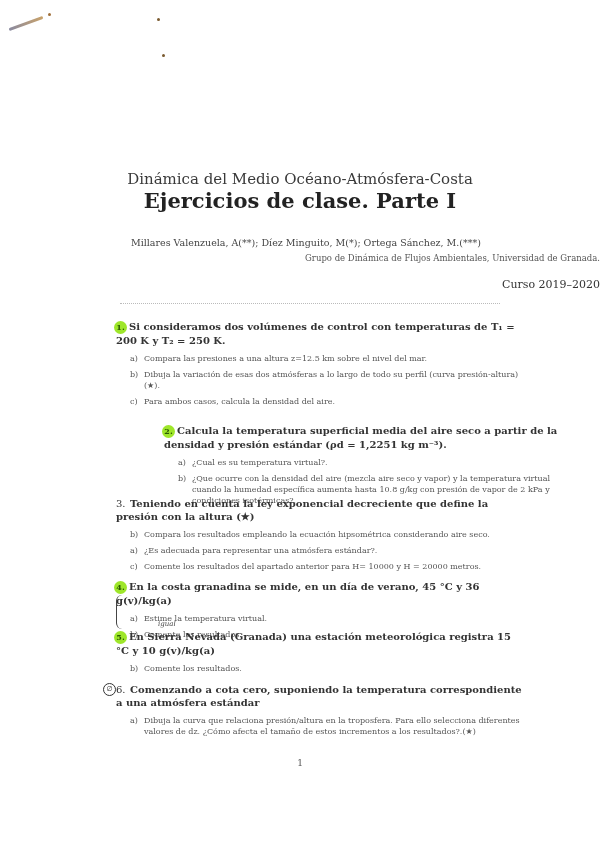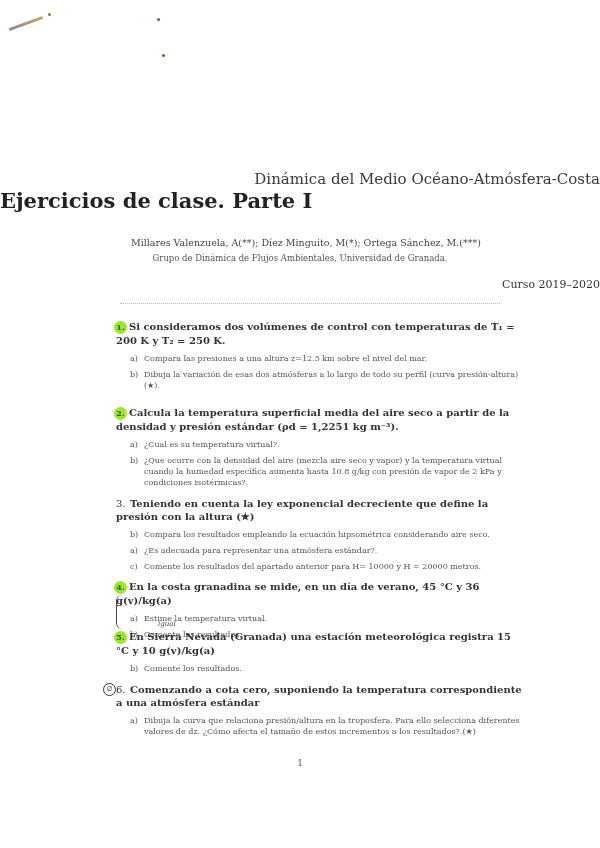--- a/index.html
+++ b/index.html
@@ -6,24 +6,24 @@
   body {
     width:600px; height:848px; background:#ffffff; position:relative; overflow:hidden;
     font-family:"DejaVu Serif","Liberation Serif",serif; color:#2a2a2a;
   }
   .artifact { position:absolute; }
   .scratch { left:8px; top:22px; width:36px; height:3px; background:linear-gradient(90deg,#8a8aa0,#c9a26a); transform:rotate(-20deg); border-radius:2px; }
   .dot1 { left:48px; top:13px; width:3px; height:3px; background:#a0703a; border-radius:50%; }
   .dot2 { left:157px; top:18px; width:3px; height:3px; background:#7a5a30; border-radius:50%; }
   .dot3 { left:162px; top:54px; width:3px; height:3px; background:#7a5a30; border-radius:50%; }
 
-  .subtitle { position:absolute; top:170px; left:0; width:600px; text-align:right; font-size:15px; color:#3a3a3a; }
-  .title { position:absolute; top:188px; left:0; width:600px; font-size:21px; font-weight:bold; color:#222; }
+  .subtitle { position:absolute; top:170px; left:0; width:600px; text-align:center; font-size:15px; color:#3a3a3a; }
+  .title { position:absolute; top:188px; left:0; width:600px; text-align:center; font-size:21px; font-weight:bold; color:#222; }
   .authors { position:absolute; top:237px; left:0; width:600px; text-align:center; font-size:9.5px; color:#444;padding-left:6px; }
-  .affil { position:absolute; top:253px; left:0; width:600px; text-align:center; font-size:8.5px; color:#555; }
+  .affil { position:absolute; top:253px; left:0; width:600px; text-align:right; font-size:8.5px; color:#555; }
   .course { position:absolute; top:278px; left:0; width:600px; text-align:right; font-size:11px; color:#333; }
   .rule { position:absolute; top:303px; left:120px; width:380px; height:1px; border-top:1px dotted #bbb; }
 
   .ex { position:absolute; left:116px; width:410px; font-size:10px; line-height:13px; color:#333; }
   .ex .hl { display:inline-block; width:13px; height:13px; line-height:13px; text-align:center; background:#9ee62a; border-radius:50%; color:#2a5a00; font-size:8px; font-weight:bold; margin-left:-2px; margin-right:2px; }
   .ex .stmt { font-weight:bold; }
   .ex .plain-num { display:inline-block; width:14px; font-weight:normal; }
   .items { margin:6px 0 0 14px; padding:0; list-style:none; font-size:8px; line-height:11px; color:#555; }
   .items li { margin-bottom:5px; padding-left:14px; text-indent:-14px; }
   .items li .lbl { display:inline-block; width:14px; text-indent:0; }
@@ -46,24 +46,25 @@
 <div class="authors">Millares Valenzuela, A(**); Díez Minguito, M(*); Ortega Sánchez, M.(***)</div>
 <div class="affil">Grupo de Dinámica de Flujos Ambientales, Universidad de Granada.</div>
 <div class="course">Curso 2019–2020</div>
 <div class="rule"></div>
 
 <div class="ex" style="top:320px;">
   <span class="hl">1.</span><span class="stmt">Si consideramos dos volúmenes de control con temperaturas de T₁ = 200 K y T₂ = 250 K.</span>
   <ul class="items">
     <li><span class="lbl">a)</span><span>Compara las presiones a una altura z=12.5 km sobre el nivel del mar.</span></li>
     <li><span class="lbl">b)</span><span>Dibuja la variación de esas dos atmósferas a lo largo de todo su perfil (curva presión-altura)(★).</span></li>
+    <li><span class="lbl">c)</span><span>Para ambos casos, calcula la densidad del aire.</span></li>
   </ul>
 </div>
 
-<div class="ex" style="top:406px;">
+<div class="ex" style="top:424px;margin-left:48px;">
   <span class="hl">2.</span><span class="stmt">Calcula la temperatura superficial media del aire seco a partir de la densidad y presión estándar (ρd = 1,2251 kg m⁻³).</span>
   <ul class="items">
     <li><span class="lbl">a)</span><span>¿Cual es su temperatura virtual?.</span></li>
     <li><span class="lbl">b)</span><span>¿Que ocurre con la densidad del aire (mezcla aire seco y vapor) y la temperatura virtual cuando la humedad específica aumenta hasta 10.8 g/kg con presión de vapor de 2 kPa y condiciones isotérmicas?.</span></li>
   </ul>
 </div>
 
 <div class="ex" style="top:497px;">
   <span class="plain-num">3.</span><span class="stmt">Teniendo en cuenta la ley exponencial decreciente que define la presión con la altura (★)</span>
   <ul class="items">

